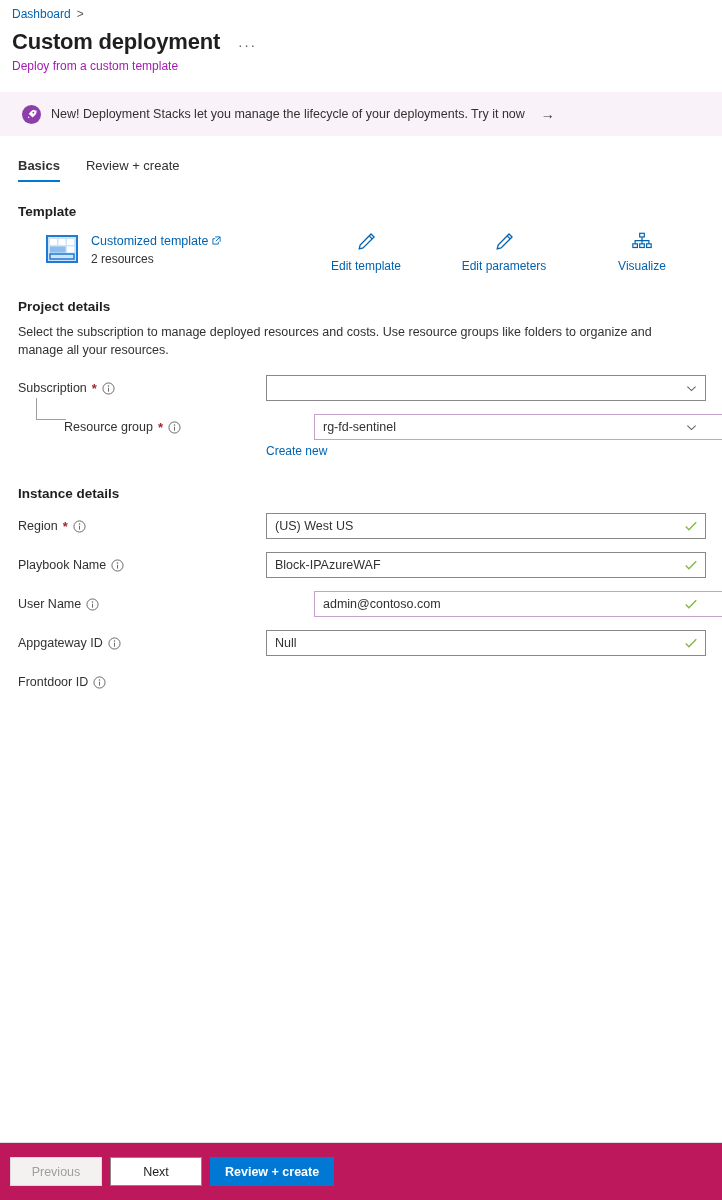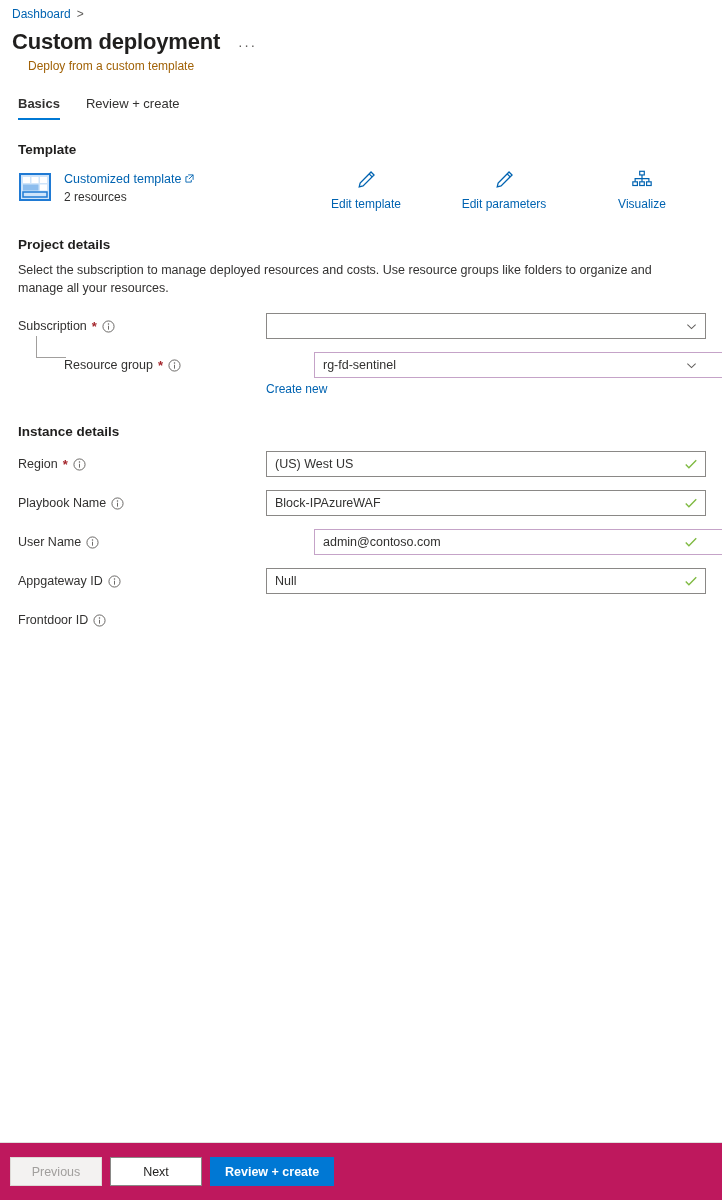--- a/index.html
+++ b/index.html
@@ -42,23 +42,22 @@
     color: #605e5c;
     font-size: 14px;
     letter-spacing: 1.5px;
     cursor: pointer;
     padding: 2px 4px;
     margin-top: 6px;
   }
   .subtitle {
     padding: 2px 0 0 12px;
     font-size: 12px;
-    color: #a16207;
+    color: #a21caf;
     line-height: 16px;
-    margin-left: 16px;
   }
 
   
   .banner {
     margin: 18px 0 0 0;
     width: 722px;
     height: 44px;
     background: #f9f2f9;
     display: flex;
     align-items: center;
@@ -116,20 +115,21 @@
     max-width: 660px;
   }
 
   
   .template-row {
     display: flex;
     align-items: flex-start;
     padding-left: 18px;
     margin-top: 12px;
     height: 46px;
+    margin-left: 27px;
   }
   .tmpl-icon { width: 34px; height: 34px; flex: 0 0 auto; margin-top: 1px; }
   .tmpl-meta { margin-left: 12px; }
   .tmpl-link {
     font-size: 12.5px;
     color: #0063b1;
     cursor: pointer;
     display: inline-flex;
     align-items: center;
     gap: 4px;
@@ -270,20 +270,31 @@
     <span class="breadcrumb-link">Dashboard</span>
     <span class="breadcrumb-sep">&gt;</span>
   </div>
 
   <div class="title-row">
     <div class="page-title">Custom deployment</div>
     <div class="ellipsis-btn">···</div>
   </div>
   <div class="subtitle">Deploy from a custom template</div>
 
+  <div class="banner">
+    <span class="rocket-badge">
+      <svg width="13" height="13" viewBox="0 0 16 16">
+        <path d="M11.2 2.2c-2.1.3-3.9 1.6-5 3.3L4.6 7.1l.9.9 2.9 2.9.9.9 1.6-1.6c1.7-1.1 3-2.9 3.3-5l.2-2.2-2.2.2z" fill="#ffffff"></path>
+        <circle cx="10.3" cy="5.7" r="1.1" fill="#8e3eab"></circle>
+        <path d="M4.3 10.2l1.5 1.5-2.4.9.9-2.4z" fill="#ffffff"></path>
+      </svg>
+    </span>
+    <span class="banner-text">New! Deployment Stacks let you manage the lifecycle of your deployments. Try it now</span>
+    <span class="banner-arrow">→</span>
+  </div>
 
   <div class="tabs">
     <div class="tab active">Basics</div>
     <div class="tab">Review + create</div>
   </div>
 
   <div class="section-head" style="margin-top:22px;">Template</div>
 
   <div class="template-row">
     <span class="tmpl-icon">

